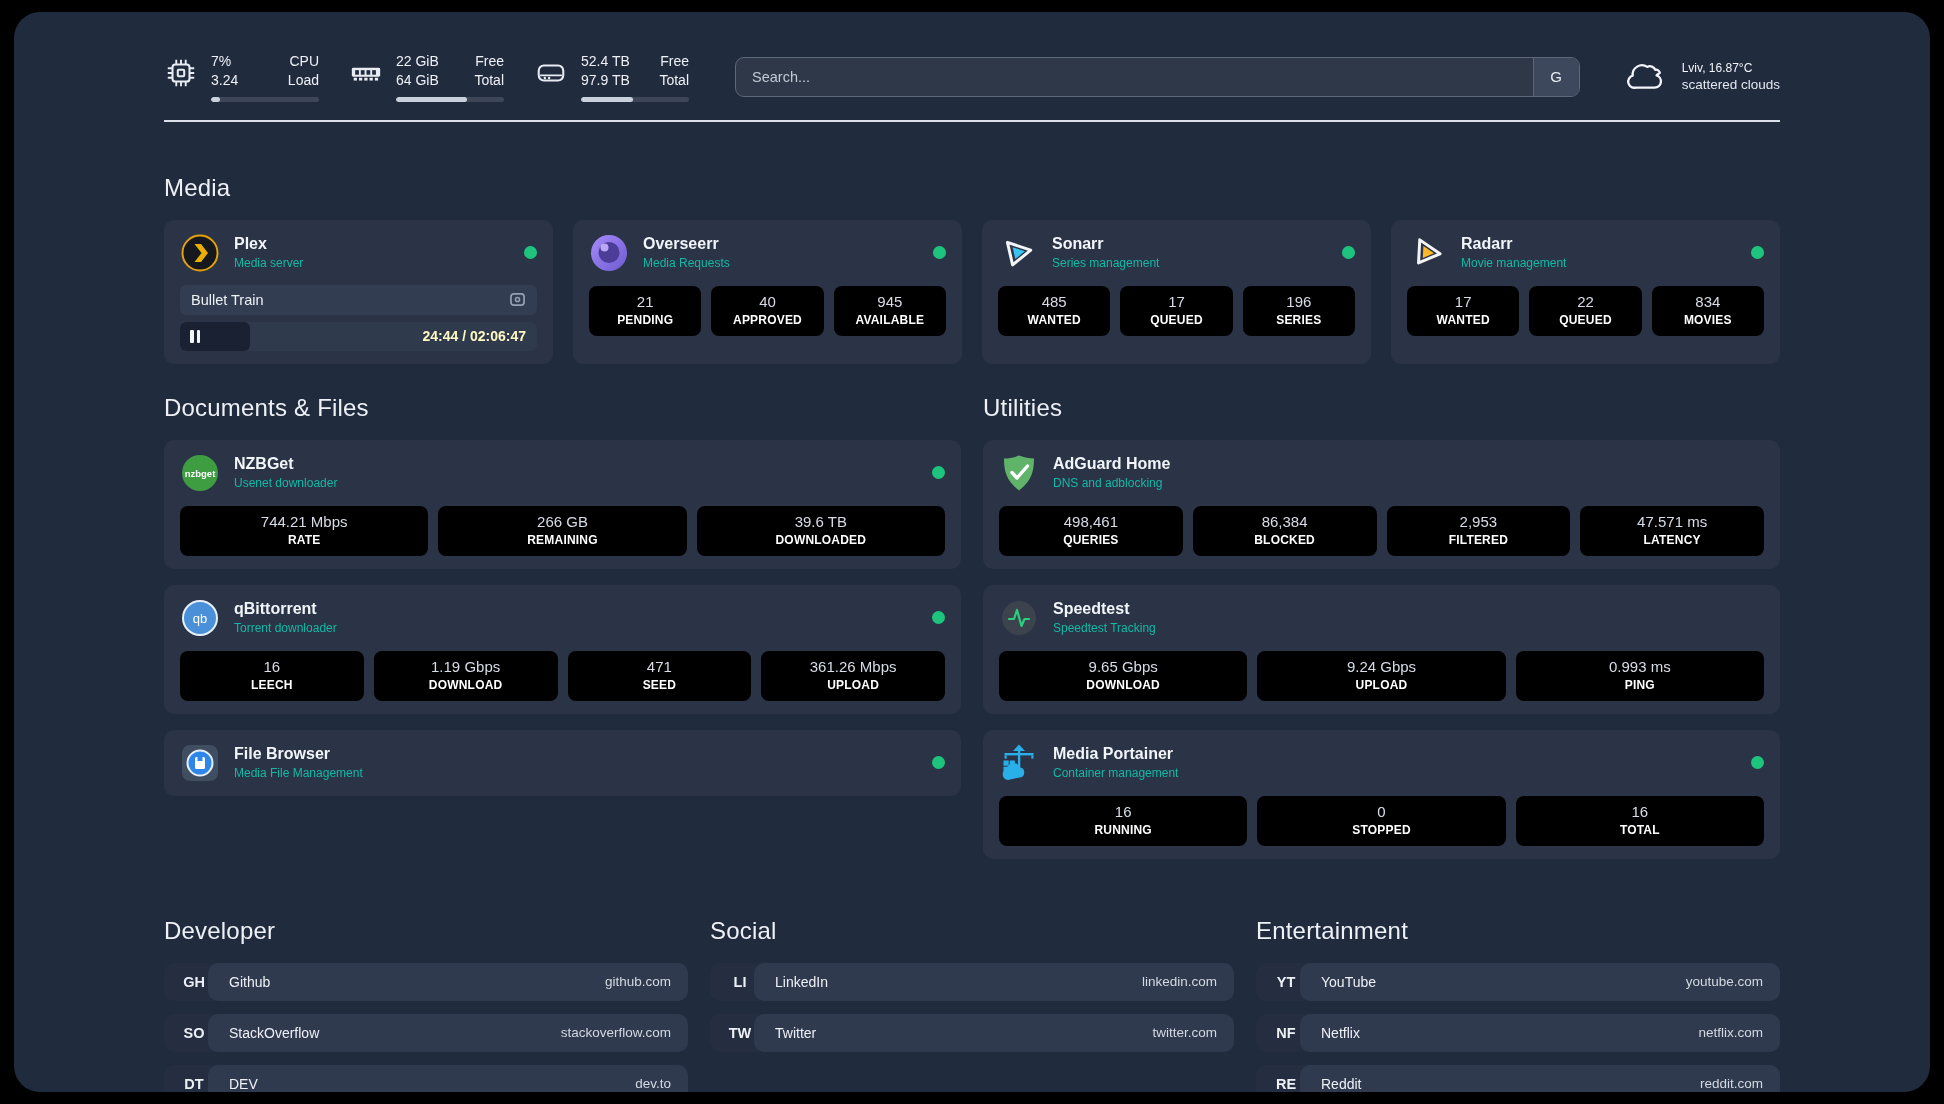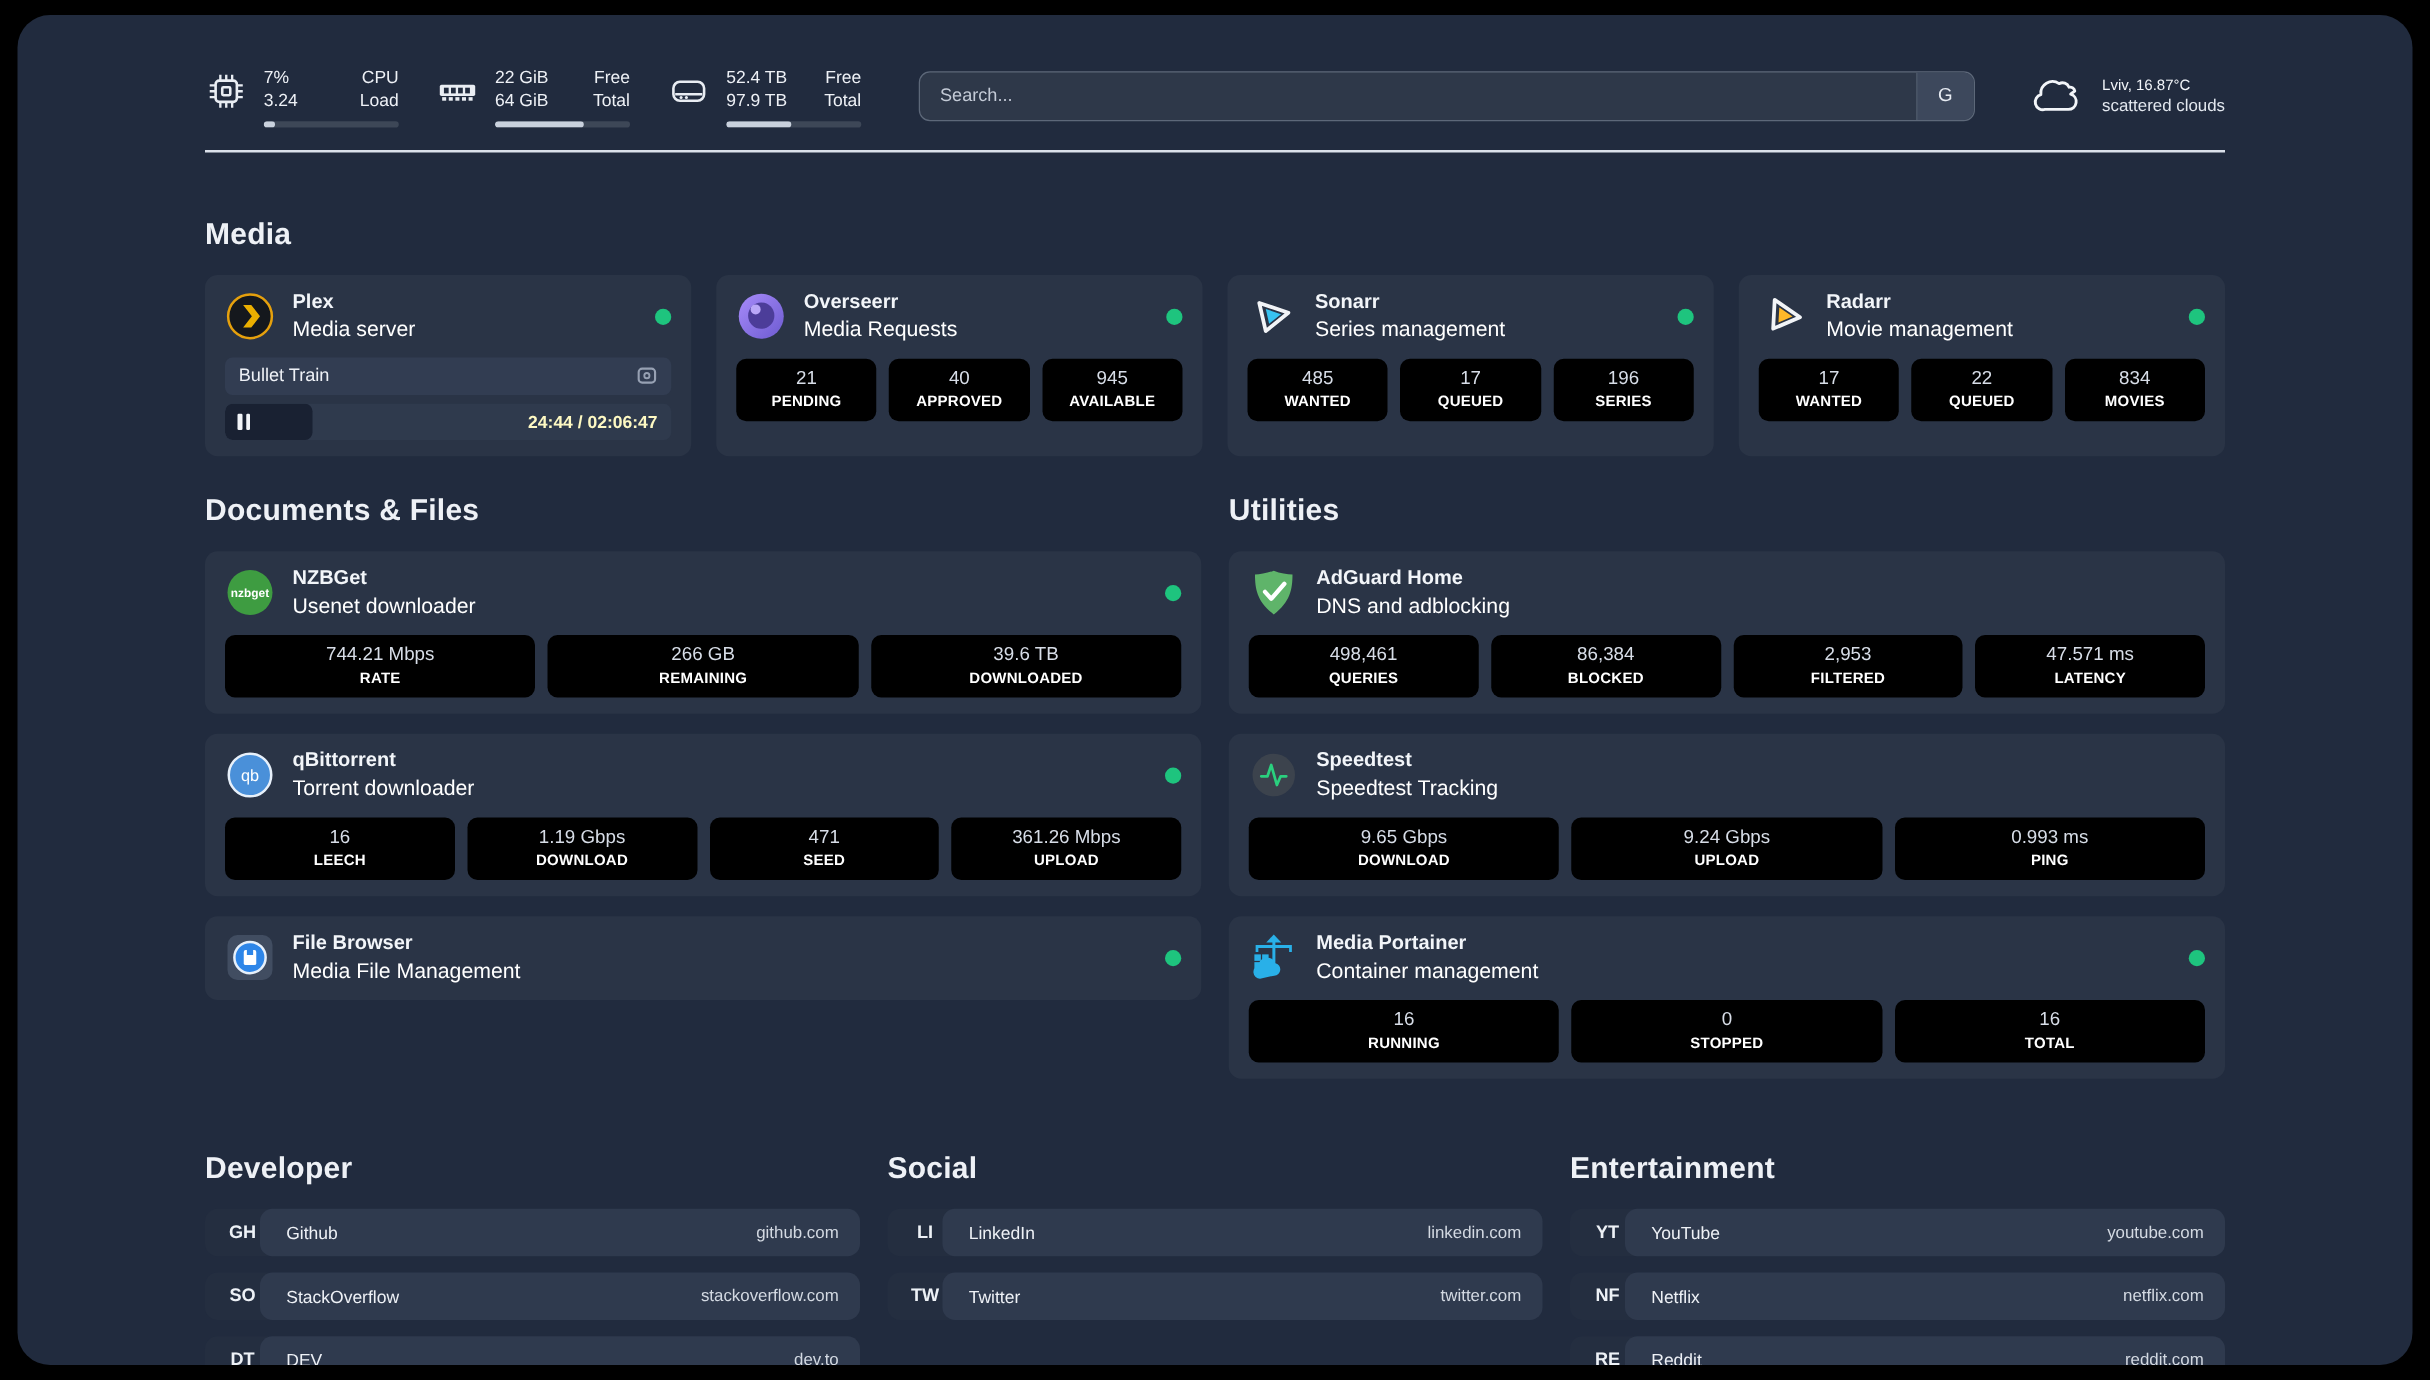--- a/index.html
+++ b/index.html
@@ -31,33 +31,33 @@
     position:absolute; right:1px; top:1px; bottom:1px; width:46px; border:none;
     border-left:1px solid #5d6879; background:#3d485c; border-radius:0 8px 8px 0;
     color:#e8ecf3; font-size:15px; font-family:inherit; display:flex; align-items:center; justify-content:center; cursor:pointer;
   }
   .weather { display:flex; align-items:center; gap:14px; }
   .weather-txt { display:flex; flex-direction:column; gap:2px; }
   .weather-loc { font-size:12px; color:#f2f5f9; }
   .weather-cond { font-size:13.5px; color:#e3e8ef; }
   .header-rule { border-bottom:2px solid #dbe1ea; margin-top:18px; }
   
-  .section-title { font-size:24px; font-weight:700; color:#eef1f6; margin:0 0 18px 0; letter-spacing:.2px; }
+  .section-title { font-size:24px; font-weight:400; color:#eef1f6; margin:0 0 18px 0; letter-spacing:.2px; }
   .media-section { margin-top:52px; }
   .media-grid { display:grid; grid-template-columns:repeat(4,1fr); gap:20px; }
   .cols2 { display:grid; grid-template-columns:1fr 1fr; gap:0 22px; margin-top:30px; }
   .stack .svc-card + .svc-card { margin-top:16px; }
   .links-grid { display:grid; grid-template-columns:1fr 1fr 1fr; gap:0 22px; margin-top:58px; }
   
   .svc-card { background:#2a3446; border-radius:10px; padding:13px 16px; cursor:pointer; }
   .svc-head { display:flex; align-items:center; gap:14px; }
   .svc-icon { width:40px; height:40px; flex:none; }
   .svc-titles { display:flex; flex-direction:column; gap:3px; }
   .svc-name { font-size:16px; font-weight:700; color:#f2f5f9; }
-  .svc-desc { font-size:17px; color:#ffffff; }
+  .svc-desc { font-size:12px; color:#14b8a6; }
   .dot { width:13px; height:13px; border-radius:50%; background:#1ec47e; margin-left:auto; flex:none; }
   .stat-row { display:flex; gap:10px; margin-top:13px; }
   .stat { flex:1; background:#000000; border-radius:8px; text-align:center; padding:7px 4px 9px; }
   .stat-val { font-size:15px; color:#d7dde7; }
   .stat-lbl { font-size:12px; font-weight:700; color:#fff; margin-top:3px; letter-spacing:.2px; }
   
   .np-title-row { margin-top:12px; background:#323d52; border-radius:6px; padding:4px 11px; height:22px;
                   display:flex; align-items:center; justify-content:space-between; font-size:14.5px; color:#eef1f6; }
   .np-progress { margin-top:7px; background:#2f3a4d; border-radius:6px; height:29px; position:relative; overflow:hidden; }
   .np-fill { position:absolute; left:0; top:0; bottom:0; background:#192132; border-radius:6px; width:0; }

